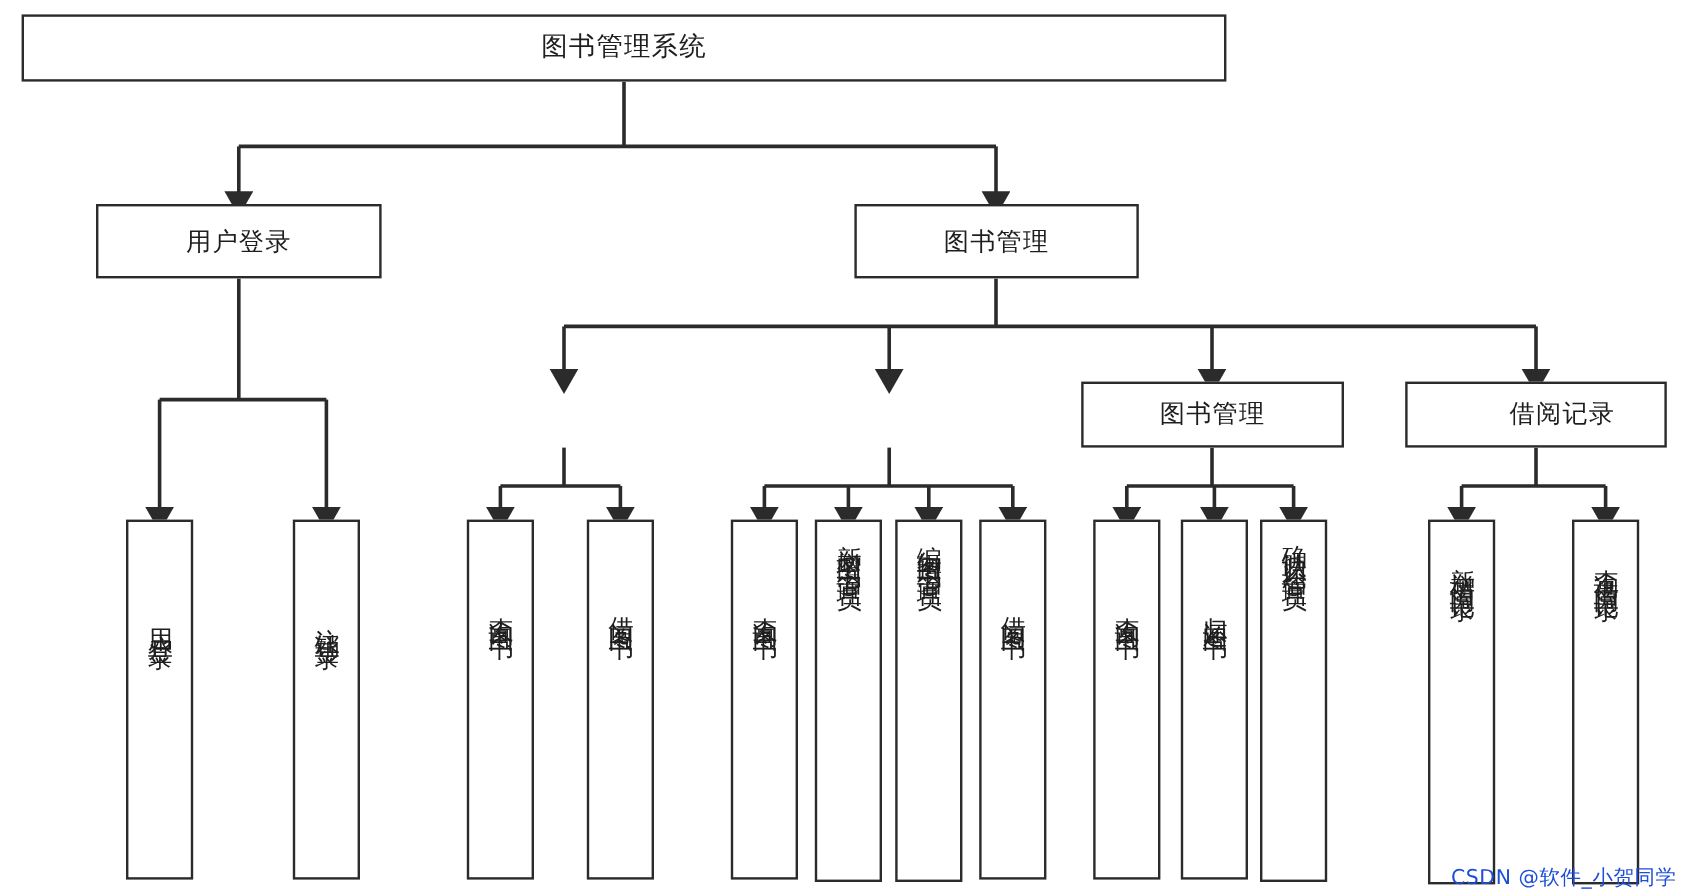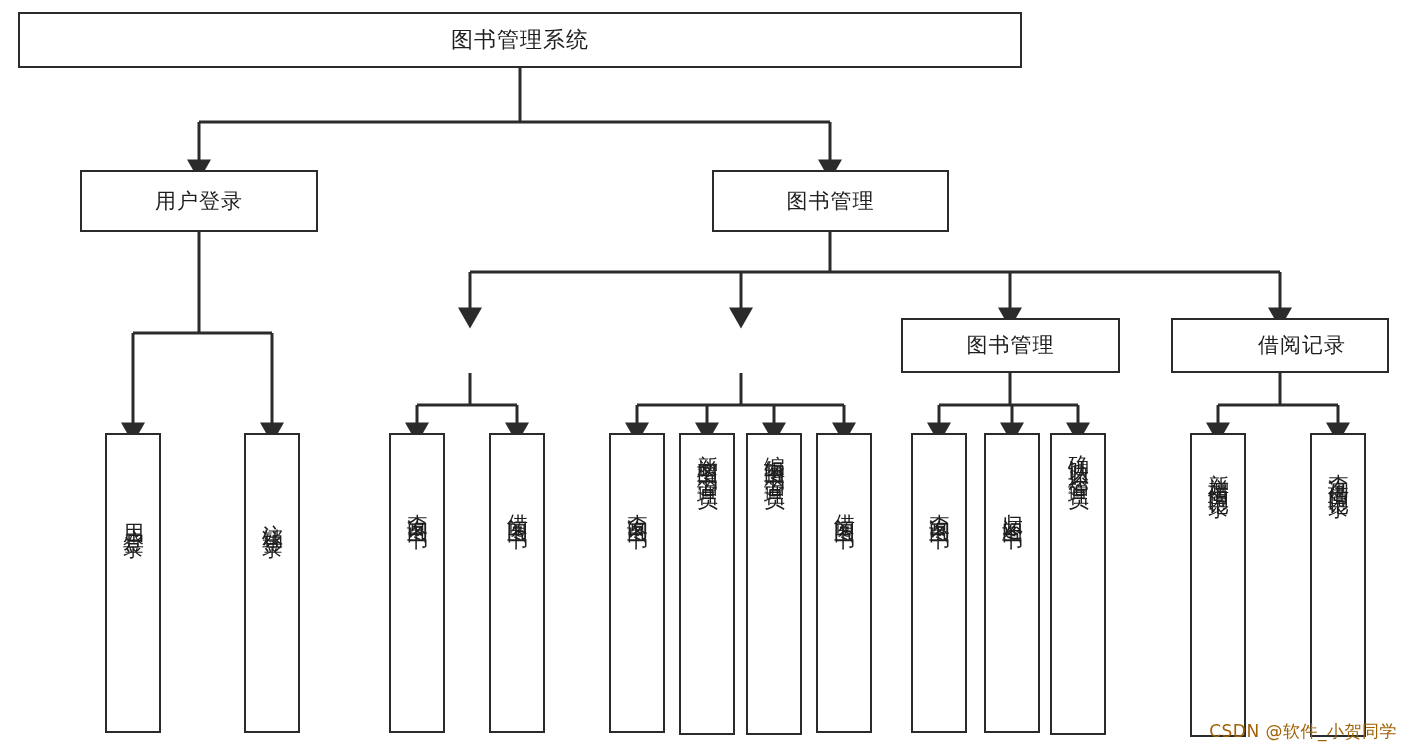--- a/index.html
+++ b/index.html
@@ -60,21 +60,21 @@
   }
   .node.leaf.tall-text {
     align-items: flex-start;
     padding-top: 3px;
   }
   #watermark {
     position: absolute;
     right: 8px;
     bottom: 4px;
     font-size: 17px;
-    color: #a16207;
+    color: #1d4ed8;
     letter-spacing: 0.5px;
     z-index: 3;
     white-space: nowrap;
   }
 </style>
 </head>
 <body>
 
 <div id="canvas">
 

